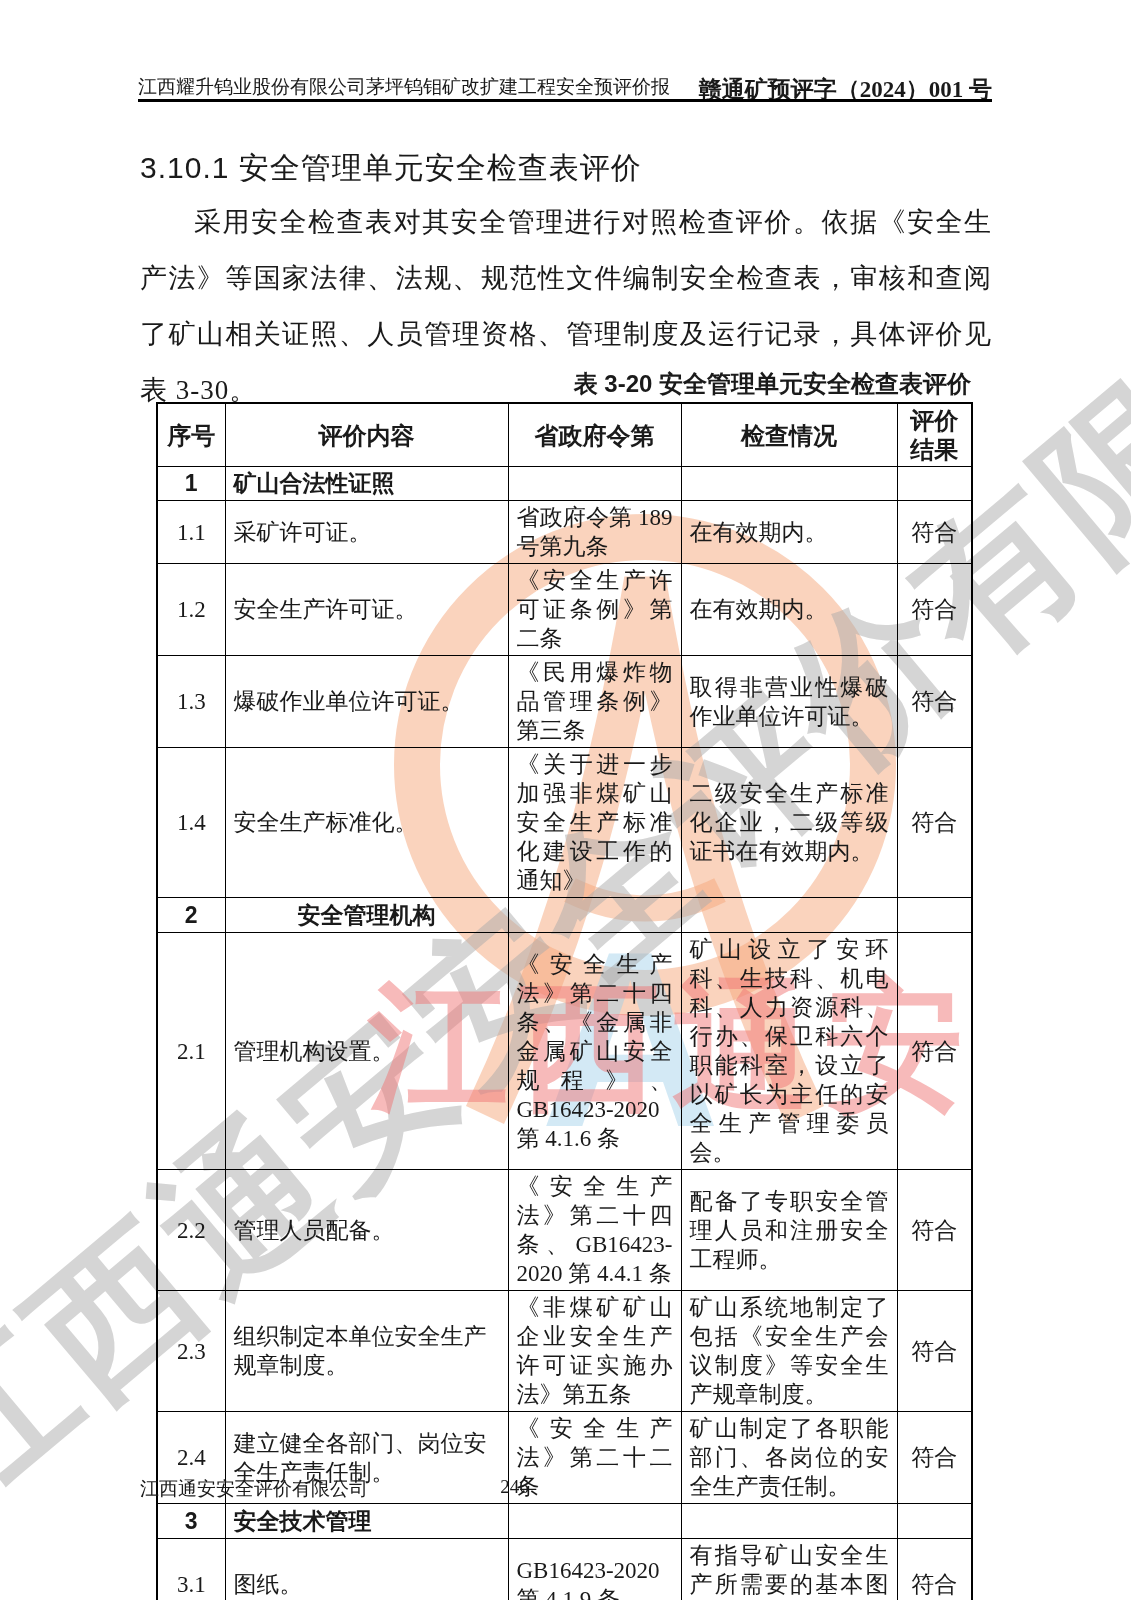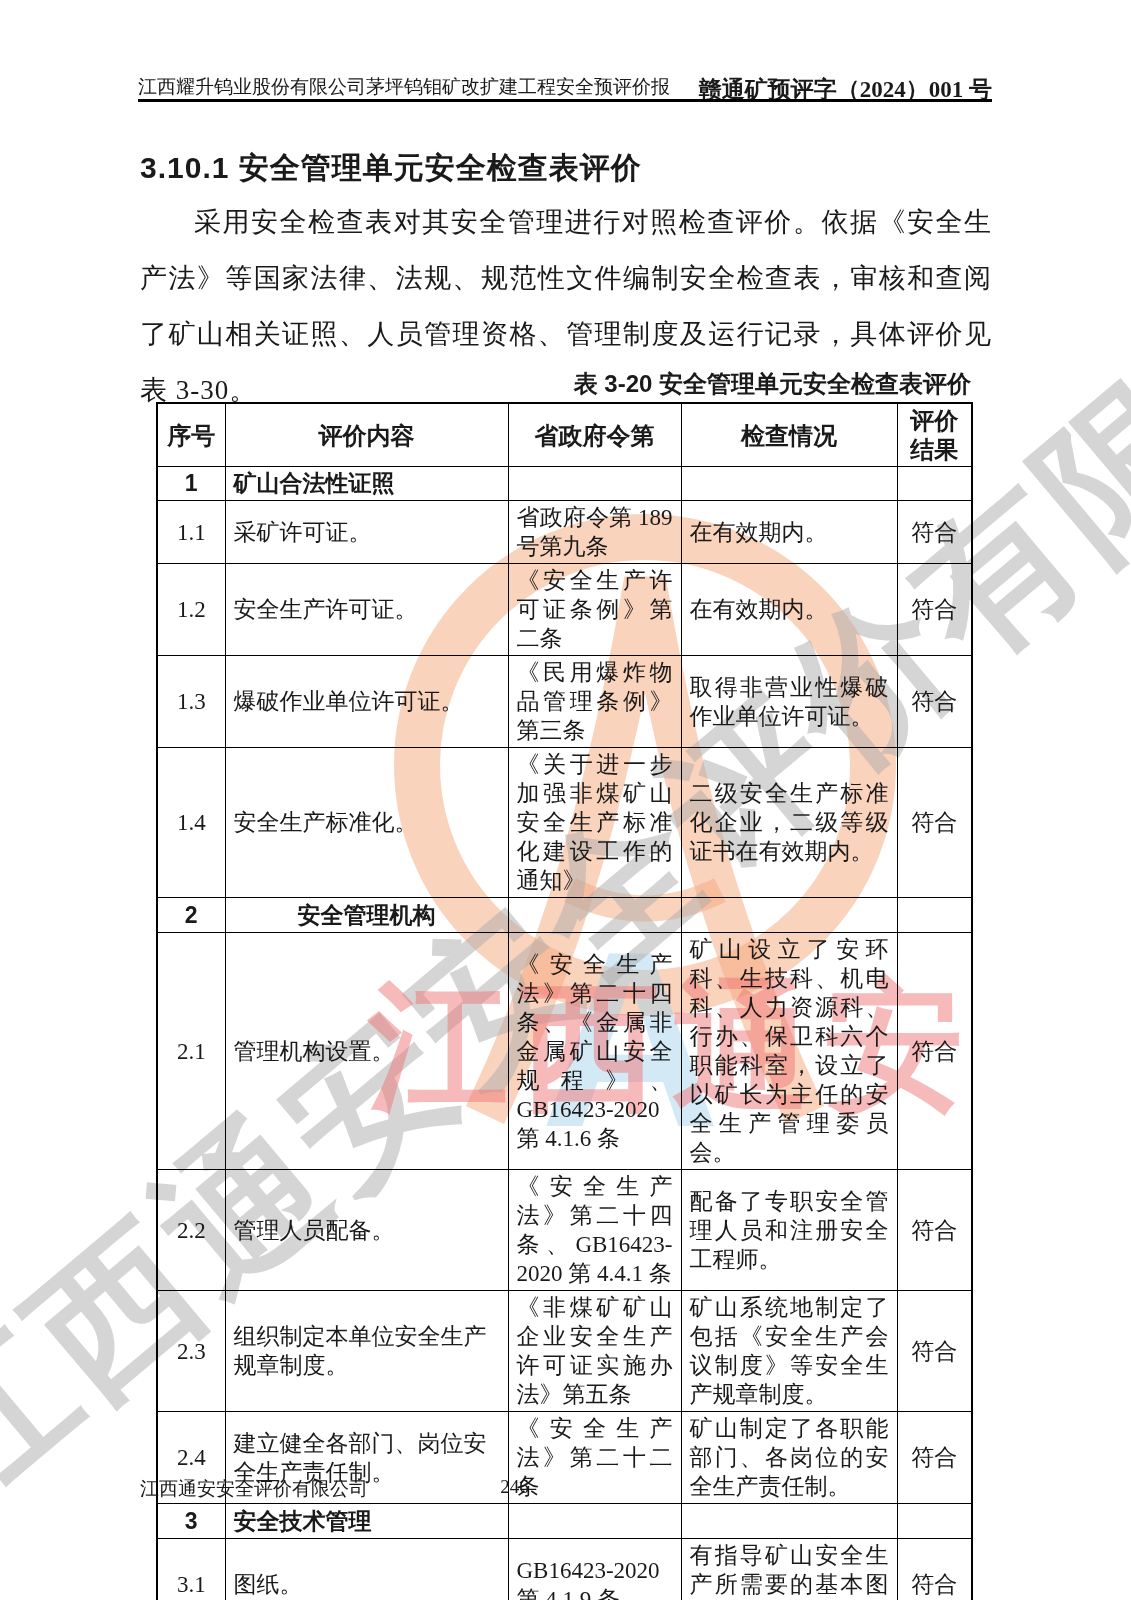--- a/index.html
+++ b/index.html
@@ -27,21 +27,21 @@
     font-family:"Liberation Serif","DejaVu Serif",serif;font-weight:bold;
     font-size:140px;line-height:1;letter-spacing:12px;color:rgba(240,118,118,0.5);
     white-space:nowrap;
   }
   
   .content{position:relative;z-index:1;}
   .hdr-left{position:absolute;left:138px;top:74px;font-size:19px;}
   .hdr-right{position:absolute;right:139px;top:74px;font-size:23px;font-weight:bold;}
   .hdr-rule{position:absolute;left:138px;top:99px;width:854px;height:3px;background:#000;}
   .sec-heading{
-    position:absolute;left:140px;top:148px;font-size:30px;font-weight:bold;
+    position:absolute;left:140px;top:148px;font-size:30px;font-weight:normal;
     font-family:"Liberation Sans","DejaVu Sans",sans-serif;letter-spacing:1px;
   }
   .body-par{
     position:absolute;left:140px;top:194px;width:852px;
     font-size:27px;line-height:56px;text-align:justify;text-indent:2em;letter-spacing:1px;
   }
   .tbl-caption{
     position:absolute;left:156px;top:368px;width:815px;text-align:right;
     font-size:24px;font-weight:bold;font-family:"Liberation Sans","DejaVu Sans",sans-serif;
   }

